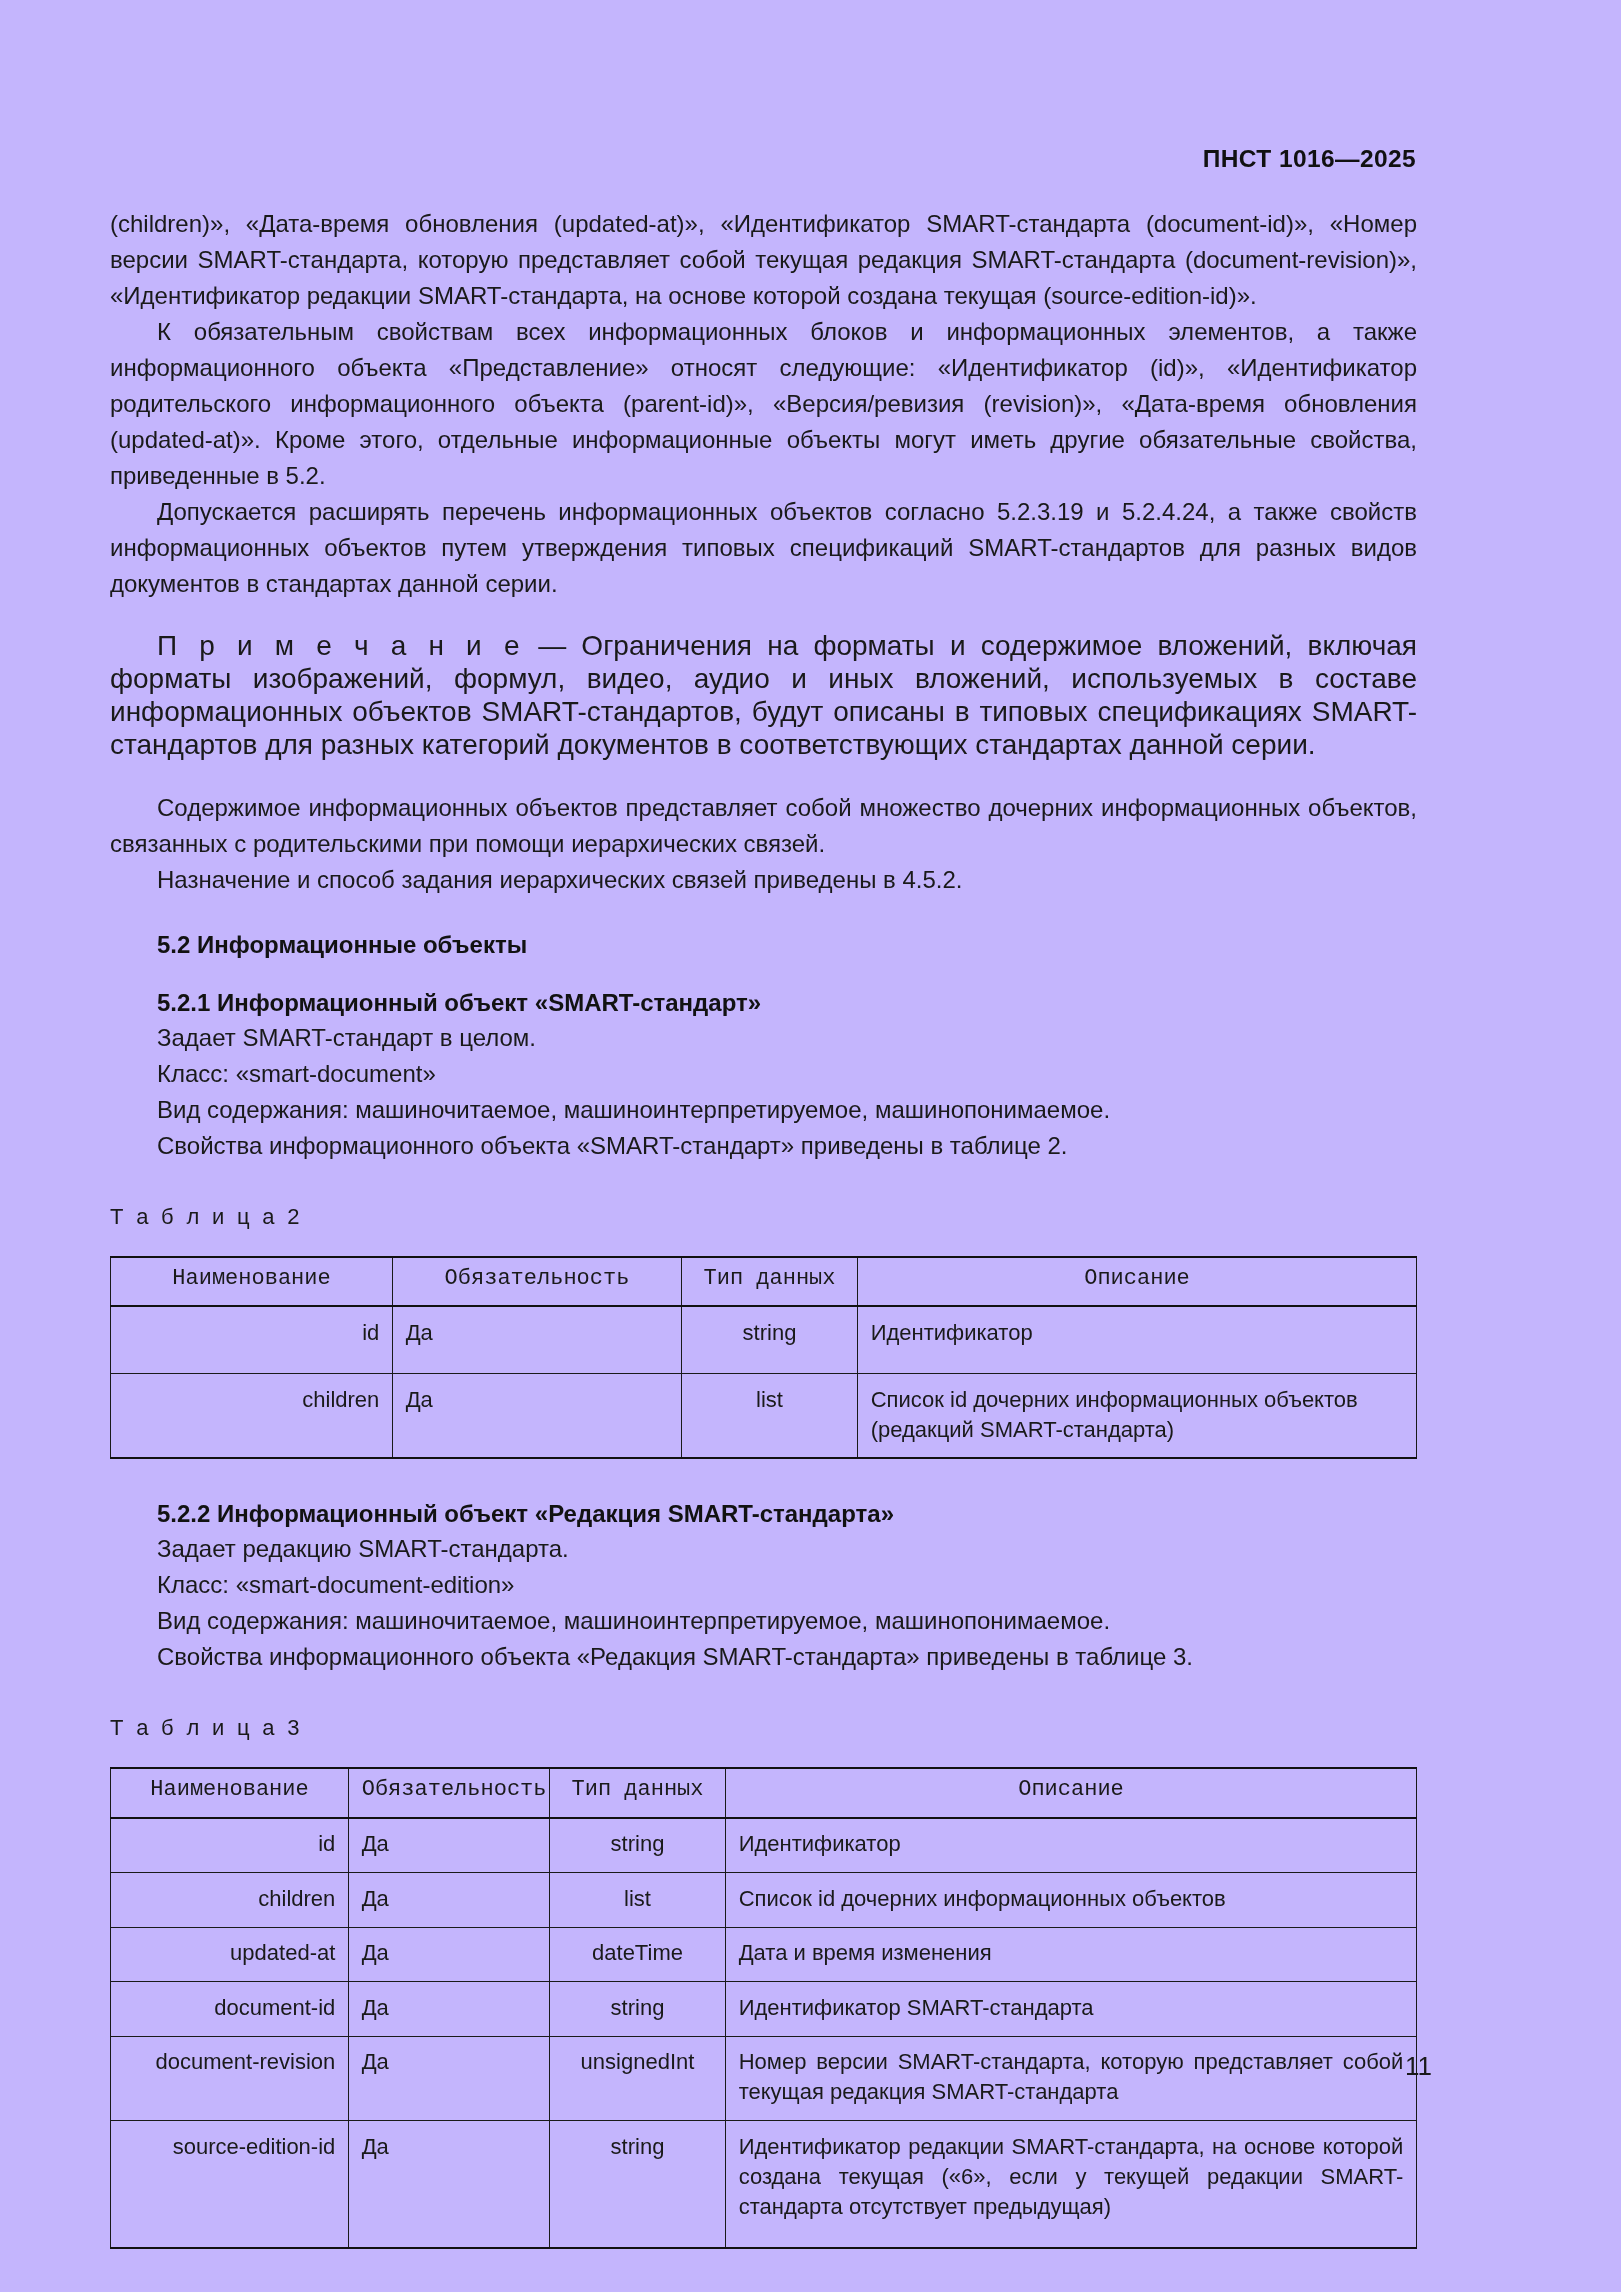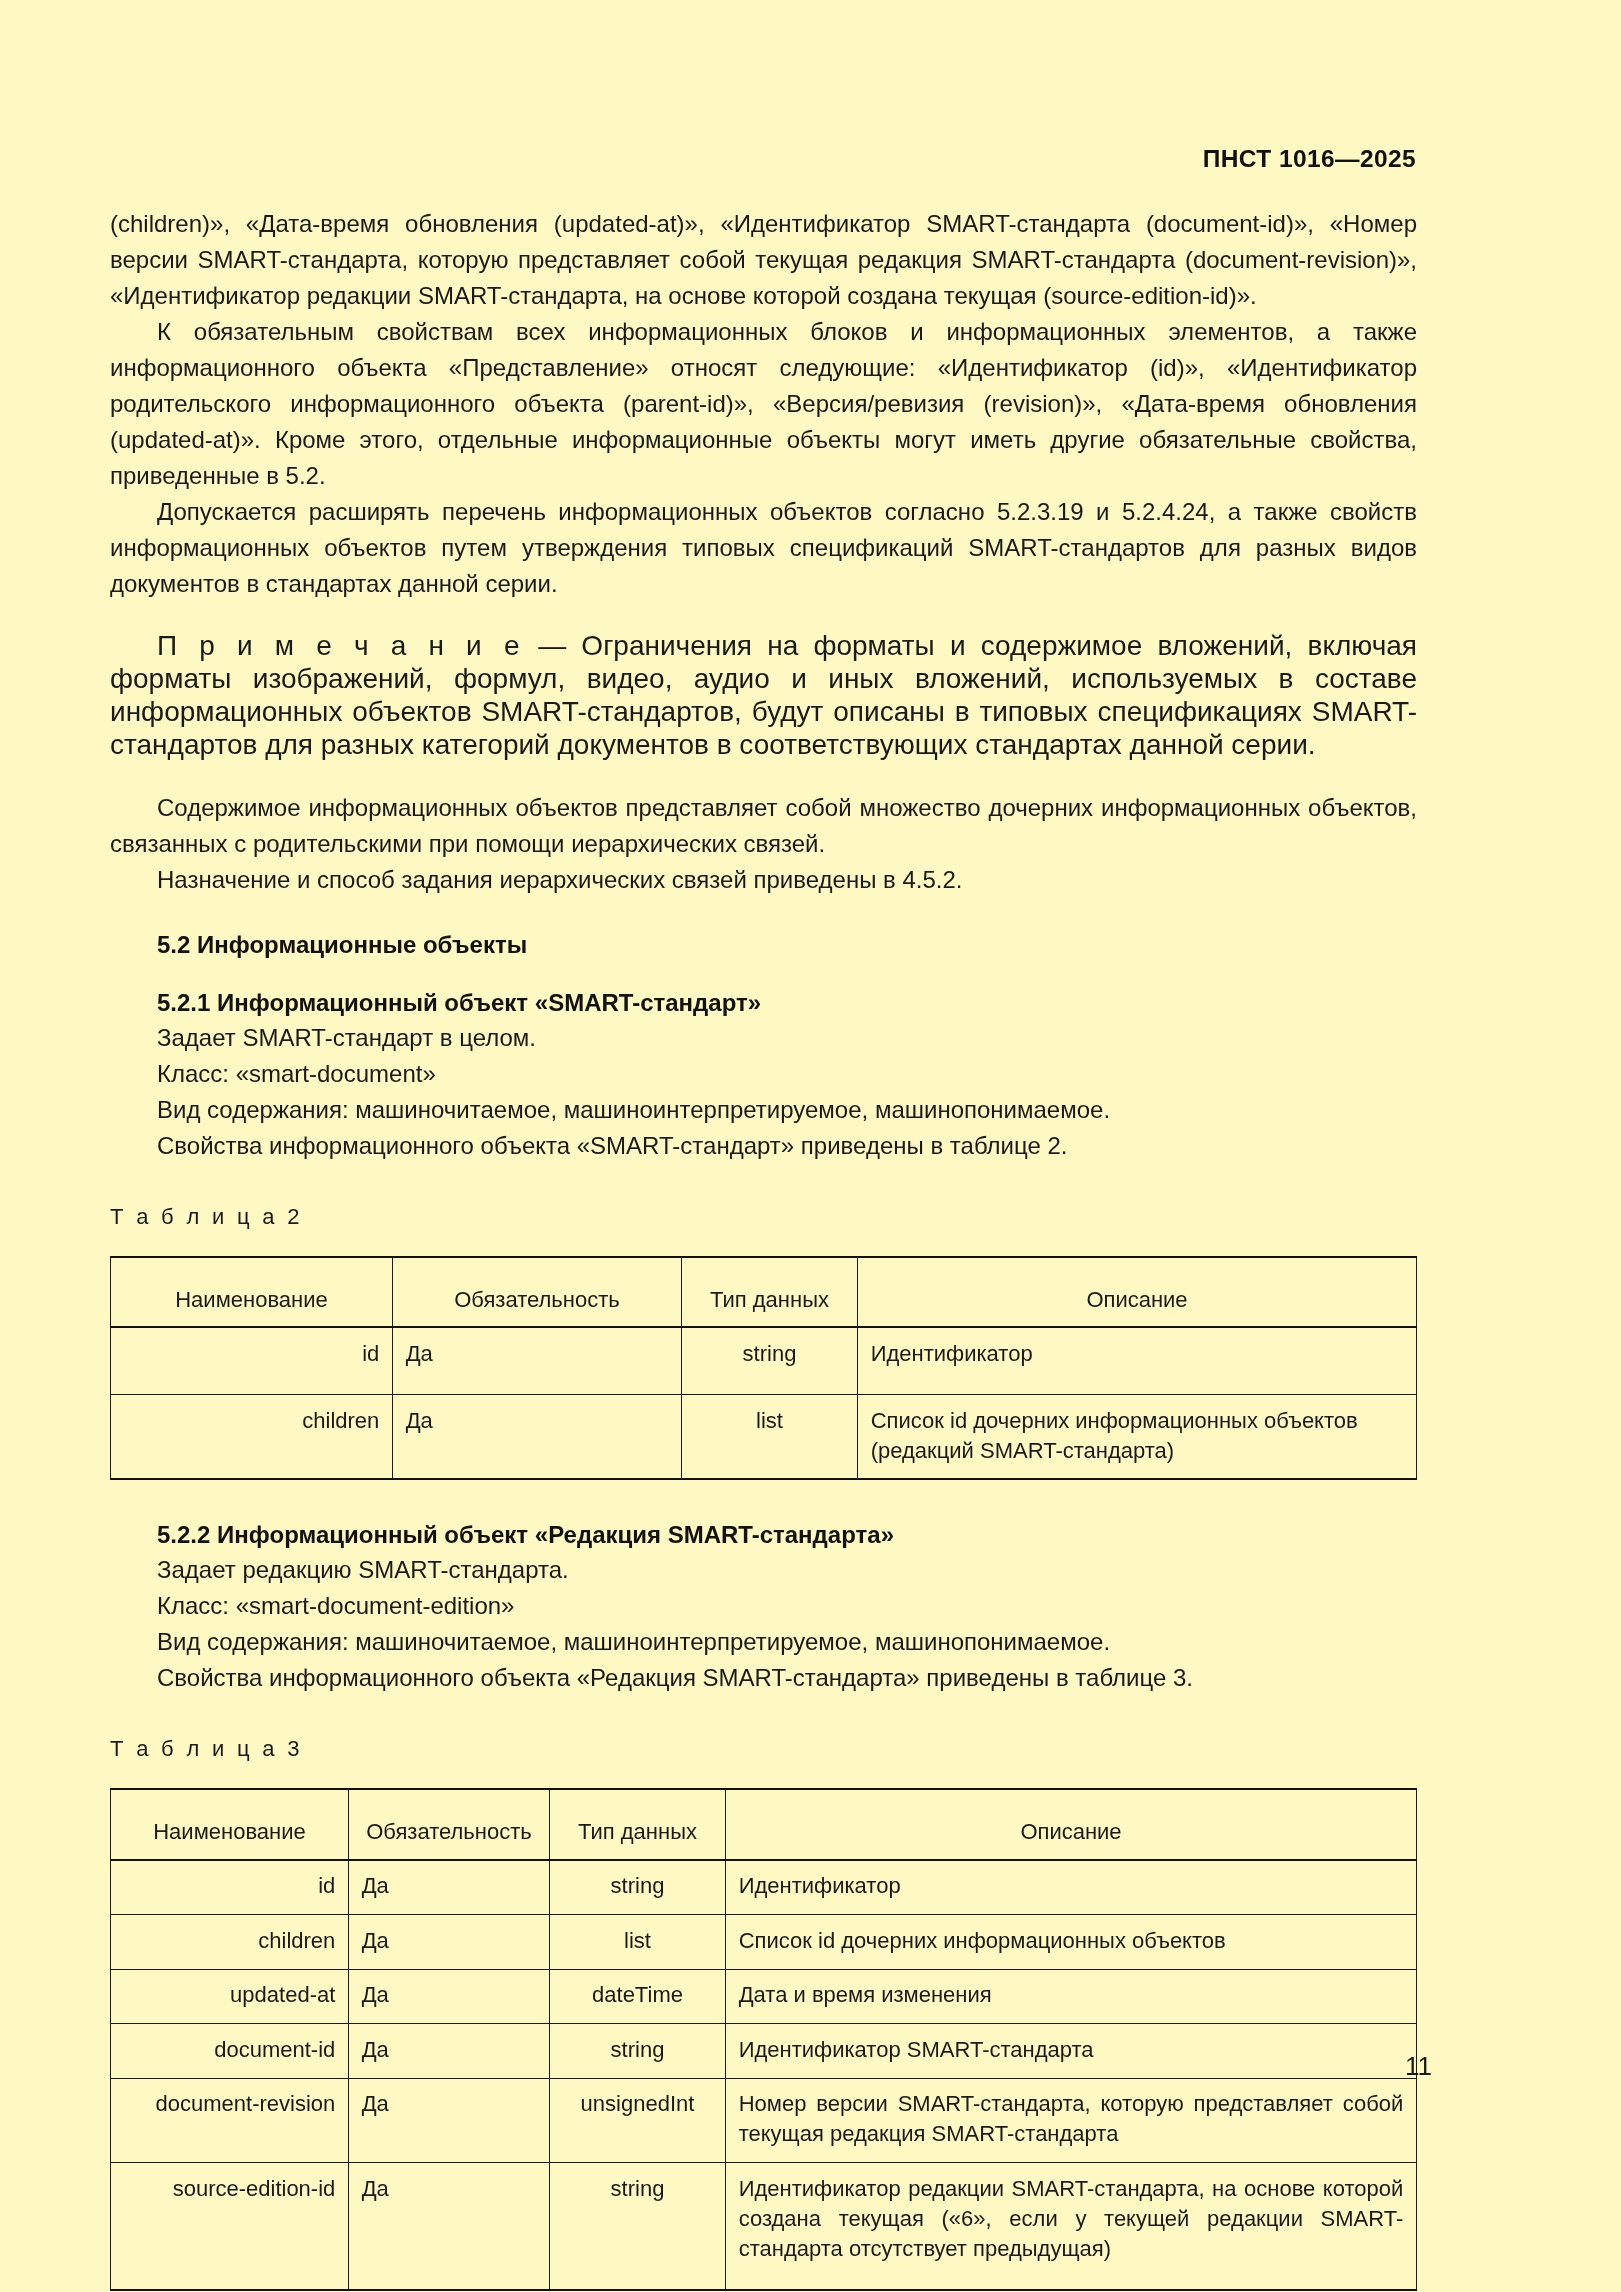--- a/index.html
+++ b/index.html
@@ -10,21 +10,21 @@
   }
   body {
     font-family: "Liberation Sans", "DejaVu Sans", sans-serif;
     color: #1a1a1a;
   }
   .page {
     position: relative;
     width: 1621px;
     height: 2293px;
     margin: 0 auto;
-    background: #fef9c3;
+    background: #c4b5fd;
     box-sizing: border-box;
     overflow: hidden;
   }
 
   
   .running-head {
     position: absolute;
     top: 145px;
     right: 205px;
     font-size: 24.5px;
@@ -114,23 +114,24 @@
   table.prop-table th,
   table.prop-table td {
     border: 1px solid #1a1a1a;
     vertical-align: top;
     padding: 10.8px 12.7px 12.7px 12.7px;
     line-height: 30px;
     font-weight: normal;
   }
   table.prop-table thead th {
     text-align: center;
-    padding-top: 27px;
+    padding-top: 6px;
     padding-bottom: 11.8px;
     border-bottom: 2.5px solid #111;
+    font-family: Liberation Mono, monospace;
   }
   table.prop-table tbody tr:first-child td { border-top: none; }
   table.prop-table { border-top: 2.5px solid #111; border-bottom: 2.5px solid #111; }
 
   td.c-name  { text-align: right; }
   td.c-req   { }
   td.c-type  { text-align: center; }
   td.c-desc  { text-align: justify; text-justify: inter-word; }
   td.c-desc.left { text-align: left; }
 

